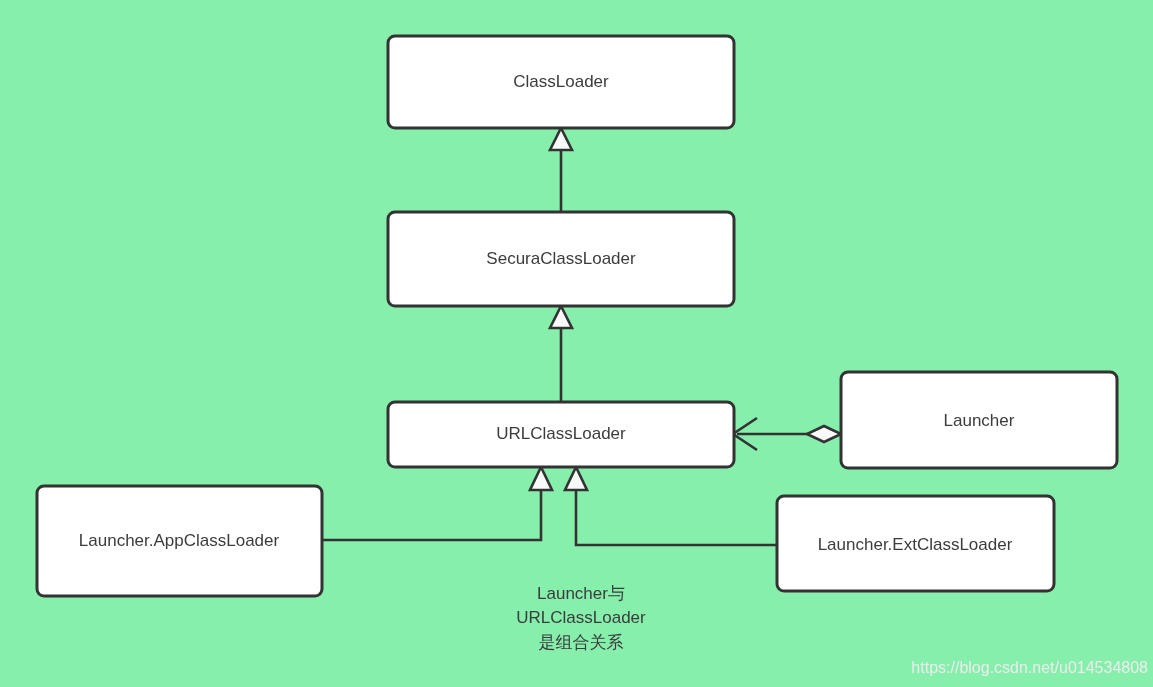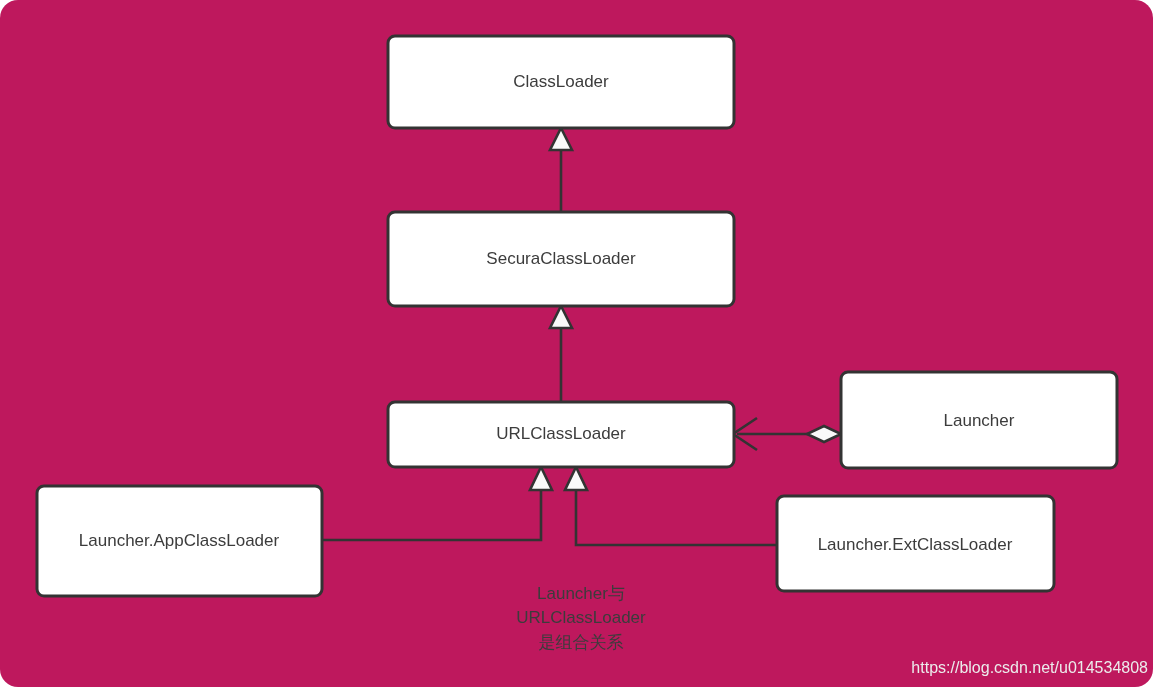--- a/index.html
+++ b/index.html
@@ -8,23 +8,22 @@
     padding: 0;
     background: #ffffff;
   }
   body {
     font-family: "Liberation Sans", "DejaVu Sans", sans-serif;
   }
   #diagram-canvas {
     position: relative;
     width: 1153px;
     height: 687px;
-    background: #be185d;
+    background: #86efac;
     overflow: hidden;
-    border-radius: 18px;
   }
   #diagram-svg {
     position: absolute;
     top: 0;
     left: 0;
     width: 1153px;
     height: 687px;
     display: block;
   }
   .node-box {

